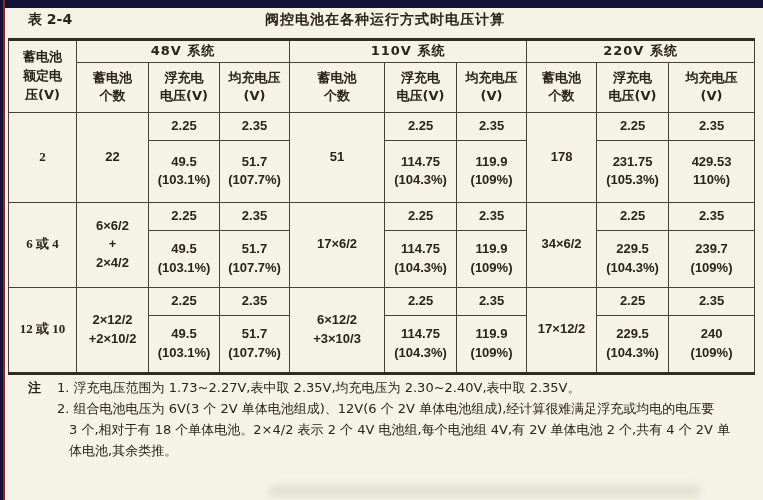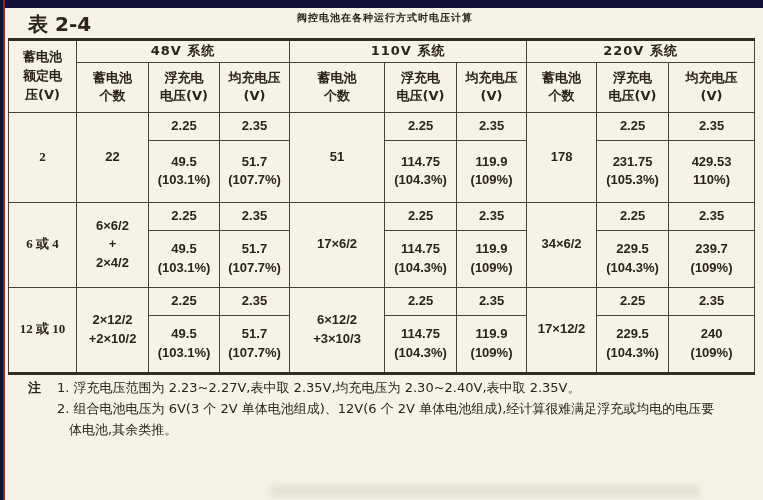--- a/index.html
+++ b/index.html
@@ -19,22 +19,22 @@
     color:var(--ink);
     font-family:"DejaVu Sans","Liberation Sans",sans-serif;
   }
   .top-bar{position:absolute;left:0;top:0;width:763px;height:8px;background:var(--navy);}
   .left-strip{position:absolute;left:0;top:0;width:3px;height:500px;background:var(--navy);}
   .left-red{position:absolute;left:3px;top:0;width:2px;height:500px;background:var(--red);}
   .smudge{position:absolute;left:270px;top:485px;width:430px;height:12px;
     background:rgba(195,200,168,0.35);filter:blur(3px);}
 
   .caption-row{position:absolute;left:12px;top:11px;width:746px;height:24px;}
-  .caption-label{position:absolute;left:16px;top:0;font-weight:700;font-size:20px;}
-  .caption-title{position:absolute;left:0;right:0;top:0;text-align:center;font-weight:700;font-size:10px;letter-spacing:1px;}
+  .caption-label{position:absolute;left:16px;top:0;font-weight:700;font-size:14px;}
+  .caption-title{position:absolute;left:0;right:0;top:0;text-align:center;font-weight:700;font-size:14px;letter-spacing:1px;}
 
   table.vt{
     position:absolute;left:8px;top:38px;width:746px;
     border-collapse:collapse;table-layout:fixed;
     border-top:3px solid var(--heavy);
     border-bottom:3px solid var(--heavy);
     border-left:1px solid var(--line);
     border-right:1px solid var(--line);
   }
   table.vt td{
@@ -199,19 +199,20 @@
 (104.3%)</td>
       <td class="num">240
 (109%)</td>
     </tr>
   </tbody>
 </table>
 
 <div class="notes">
   <span class="notes-label">注</span>
   <div class="notes-body">
-    <div class="note-line">1. 浮充电压范围为 2.23~2.27V,表中取 2.35V,均充电压为 2.30~2.40V,表中取 2.35V。</div>
+    <div class="note-line">1. 浮充电压范围为 1.73~2.27V,表中取 2.35V,均充电压为 2.30~2.40V,表中取 2.35V。</div>
     <div class="note-line">2. 组合电池电压为 6V(3 个 2V 单体电池组成)、12V(6 个 2V 单体电池组成),经计算很难满足浮充或均电的电压要</div>
+    <div class="note-line hang">3 个,相对于有 18 个单体电池。2×4/2 表示 2 个 4V 电池组,每个电池组 4V,有 2V 单体电池 2 个,共有 4 个 2V 单</div>
     <div class="note-line hang">体电池,其余类推。</div>
   </div>
 </div>
 
 <div class="smudge"></div>
 
 </body></html>

